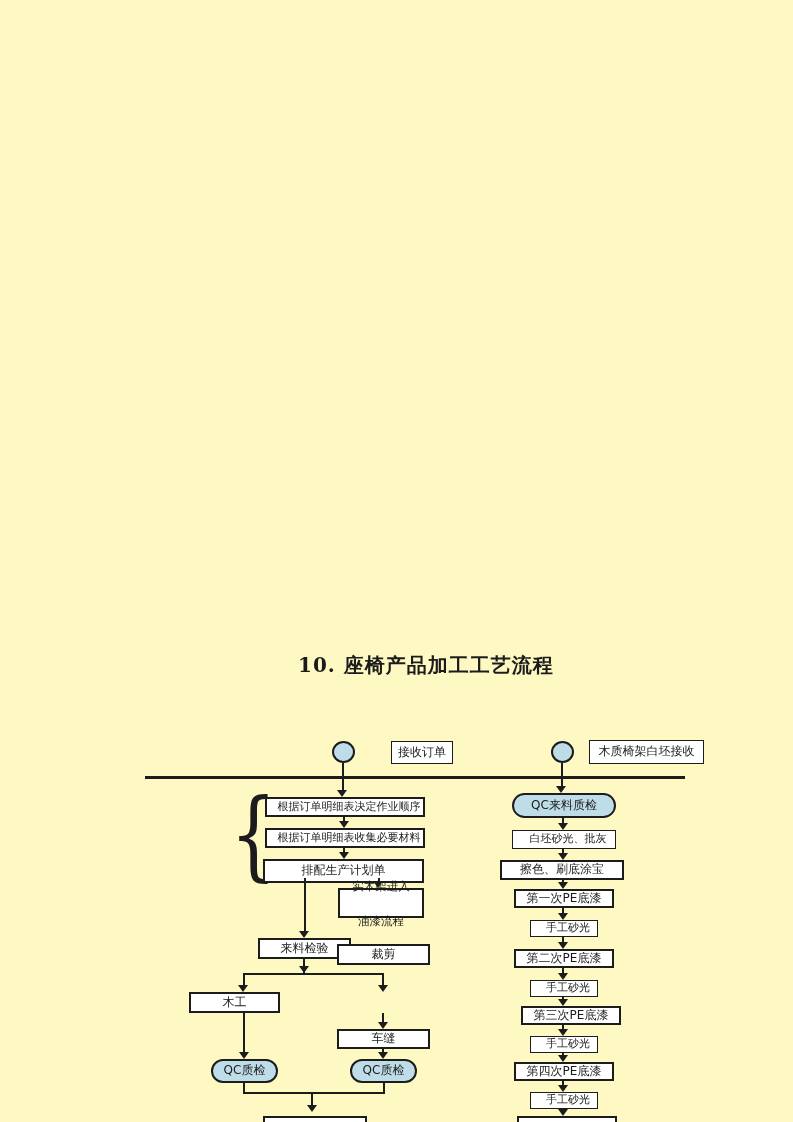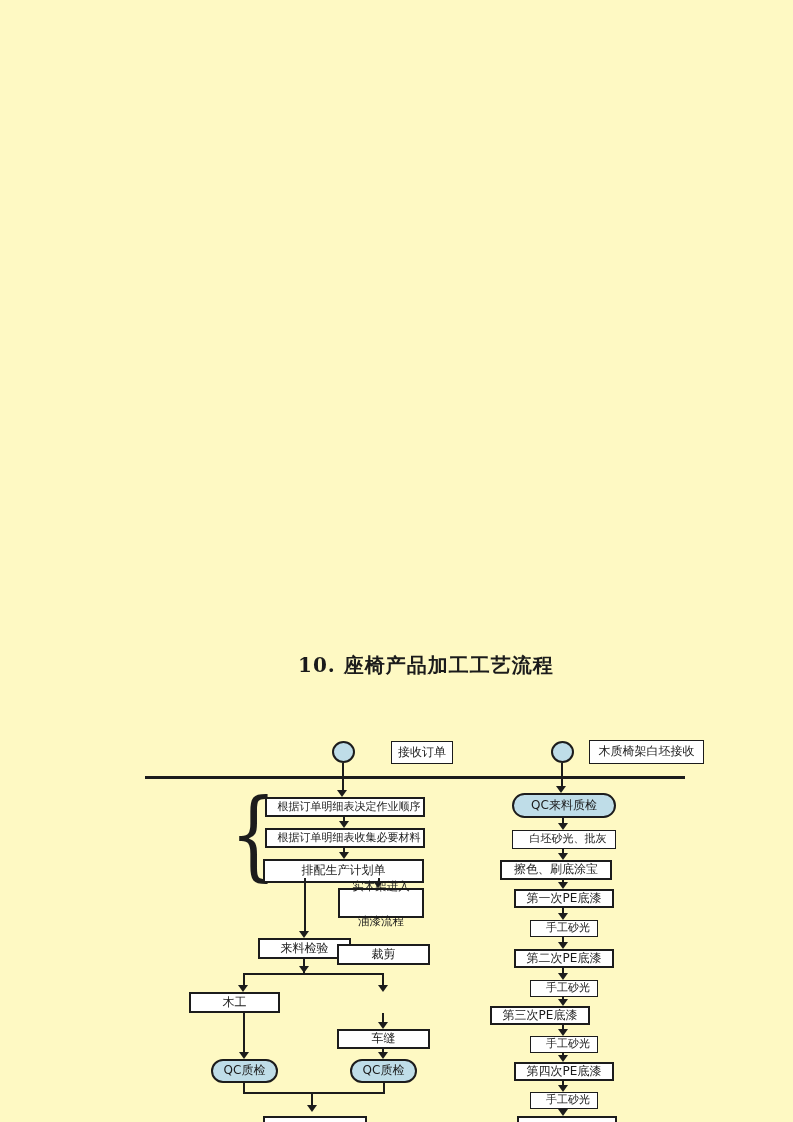--- a/index.html
+++ b/index.html
@@ -113,41 +113,41 @@
   <div class="ah" style="left:556px; top:786px;"></div>
 
   <div class="node capsule" style="left:512px; top:793px; width:104px; height:25px;">QC来料质检</div>
 
   <div class="vline" style="left:562px; top:818px; height:6px;"></div>
   <div class="ah" style="left:558px; top:823px;"></div>
   <div class="node small thin" style="left:512px; top:830px; width:104px; height:19px;">白坯砂光、批灰</div>
 
   <div class="vline" style="left:562px; top:849px; height:5px;"></div>
   <div class="ah" style="left:558px; top:853px;"></div>
-  <div class="node bold" style="left:500px; top:860px; width:112px; height:20px;">擦色、刷底涂宝</div>
+  <div class="node bold" style="left:500px; top:860px; width:124px; height:20px;">擦色、刷底涂宝</div>
 
   <div class="vline" style="left:562px; top:880px; height:3px;"></div>
   <div class="ah" style="left:558px; top:882px;"></div>
   <div class="node bold" style="left:514px; top:889px; width:100px; height:19px;">第一次PE底漆</div>
 
   <div class="vline" style="left:562px; top:908px; height:6px;"></div>
   <div class="ah" style="left:558px; top:913px;"></div>
   <div class="node small thin" style="left:530px; top:920px; width:68px; height:17px;">手工砂光</div>
 
   <div class="vline" style="left:562px; top:937px; height:6px;"></div>
   <div class="ah" style="left:558px; top:942px;"></div>
   <div class="node" style="left:514px; top:949px; width:100px; height:19px;">第二次PE底漆</div>
 
   <div class="vline" style="left:562px; top:968px; height:6px;"></div>
   <div class="ah" style="left:558px; top:973px;"></div>
   <div class="node small thin" style="left:530px; top:980px; width:68px; height:17px;">手工砂光</div>
 
   <div class="vline" style="left:562px; top:997px; height:3px;"></div>
   <div class="ah" style="left:558px; top:999px;"></div>
-  <div class="node bold" style="left:490px; top:1006px; width:100px; height:19px;">第三次PE底漆</div>
+  <div class="node bold" style="left:521px; top:1006px; width:100px; height:19px;">第三次PE底漆</div>
 
   <div class="vline" style="left:562px; top:1025px; height:5px;"></div>
   <div class="ah" style="left:558px; top:1029px;"></div>
   <div class="node small thin" style="left:530px; top:1036px; width:68px; height:17px;">手工砂光</div>
 
   <div class="vline" style="left:562px; top:1053px; height:3px;"></div>
   <div class="ah" style="left:558px; top:1055px;"></div>
   <div class="node" style="left:514px; top:1062px; width:100px; height:19px;">第四次PE底漆</div>
 
   <div class="vline" style="left:562px; top:1081px; height:5px;"></div>

